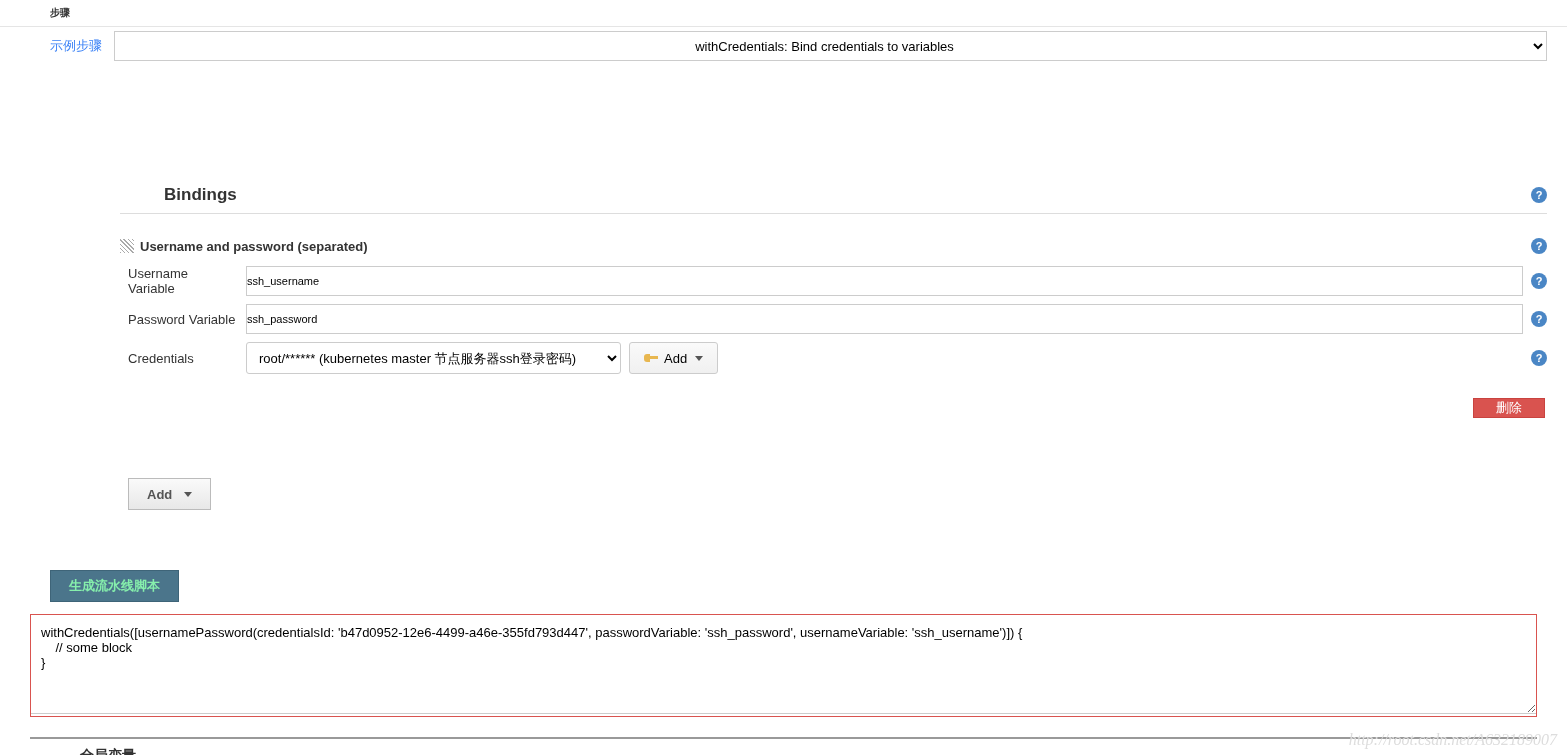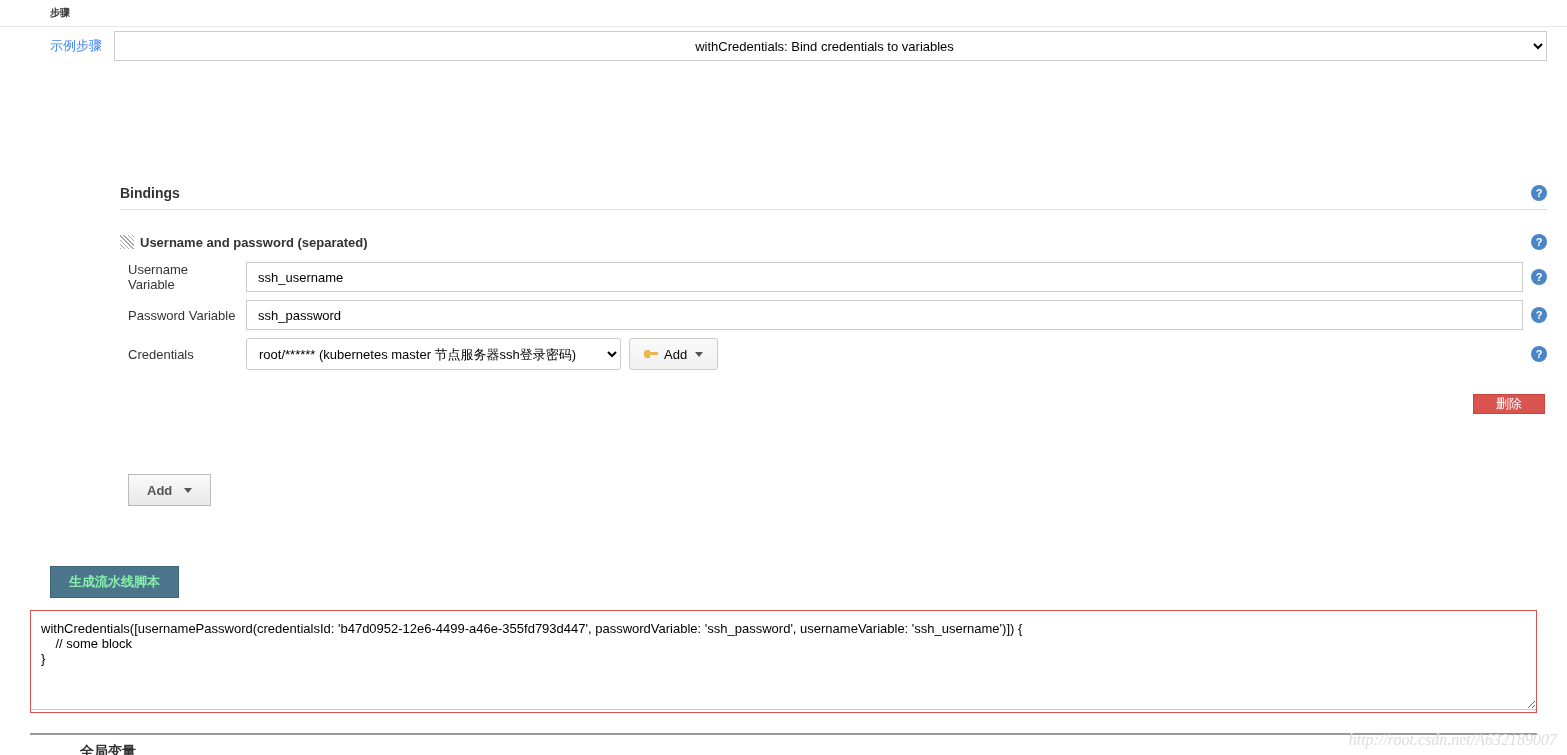--- a/index.html
+++ b/index.html
@@ -52,22 +52,23 @@
       margin-right: 20px;
     }
     .bindings-header-row {
       display: flex;
       align-items: center;
       border-bottom: 1px solid #ddd;
       padding-bottom: 8px;
     }
     .bindings-title {
       font-weight: bold;
-      font-size: 14px;
+      font-size: 17px;
       flex: 1;
+      margin-left: 44px;
     }
     .help-icon {
       width: 16px;
       height: 16px;
       border-radius: 50%;
       background: #4a86c5;
       color: #fff;
       font-size: 11px;
       display: inline-flex;
       align-items: center;
@@ -107,22 +108,22 @@
       padding-right: 8px;
     }
     .field-input-wrap {
       flex: 1;
       margin-right: 8px;
     }
     input.text-field {
       width: 100%;
       height: 30px;
       border: 1px solid #ccc;
-      padding: 0 11px;
-      font-size: 13px;
+      padding: 0 0;
+      font-size: 11px;
     }
     .cred-select {
       height: 32px;
       border: 1px solid #ccc;
       border-radius: 3px;
       background: #fff;
       padding: 0 8px;
       font-size: 13px;
       min-width: 375px;
     }

